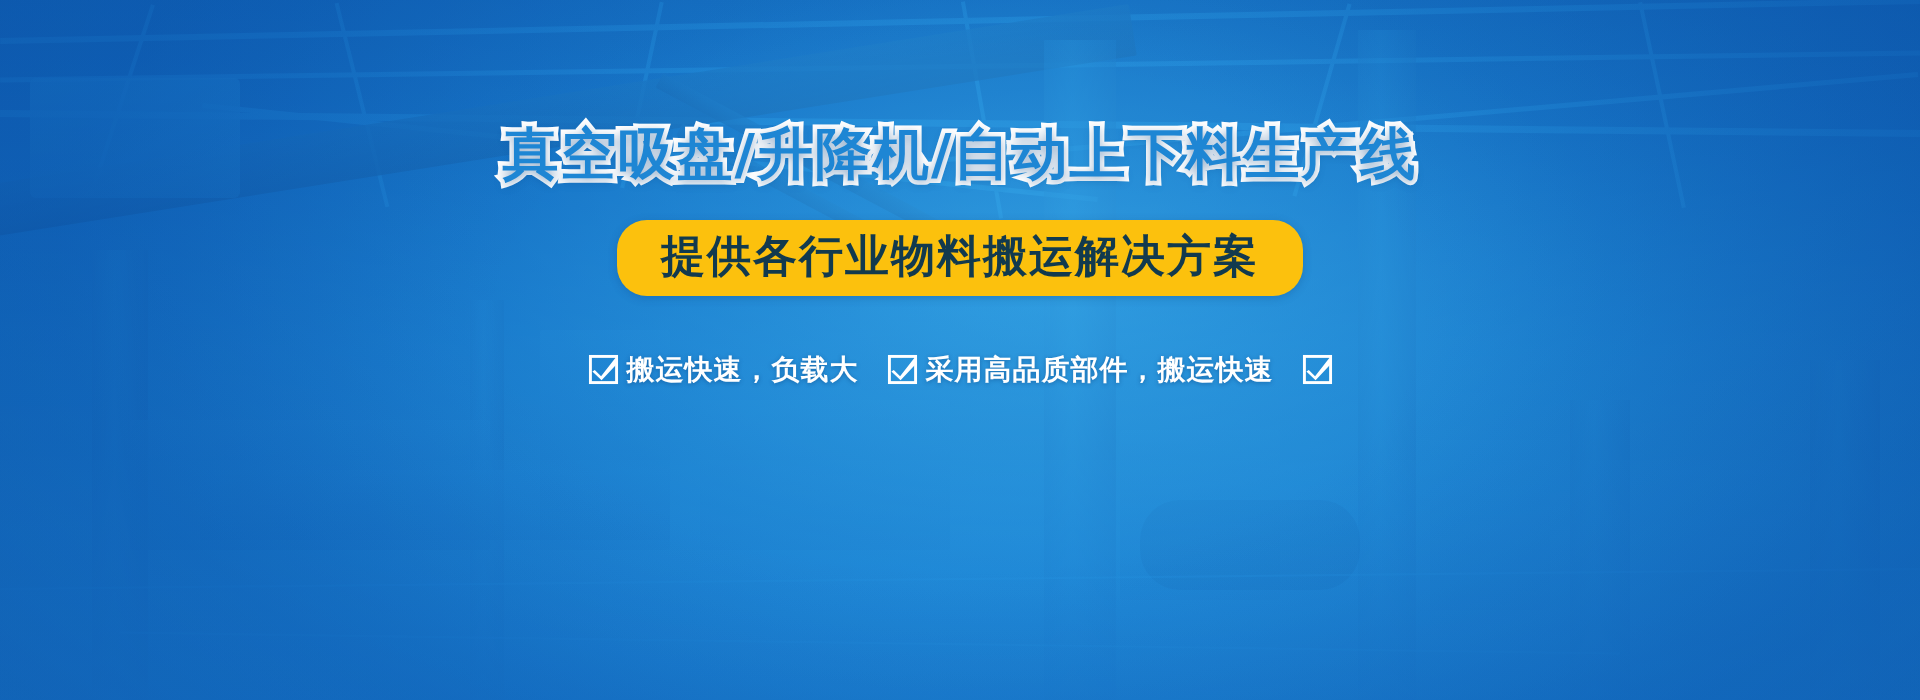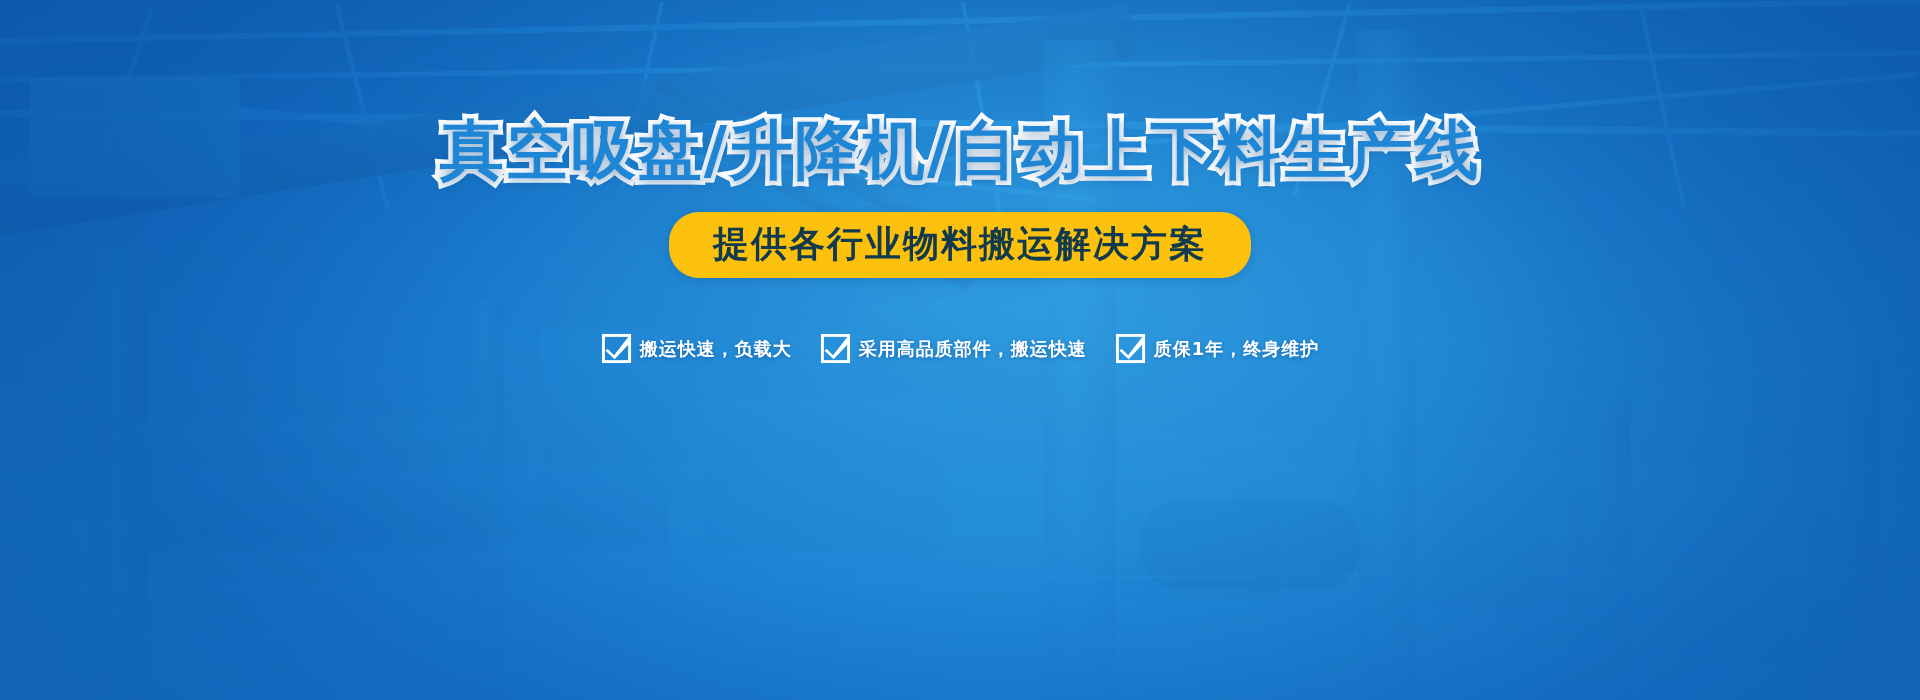--- a/index.html
+++ b/index.html
@@ -54,38 +54,38 @@
   }
 
   
   .content{
     position:absolute;inset:0;
     display:flex;flex-direction:column;align-items:center;
     padding-top:118px;
   }
 
   .headline{
-    font-size:64px;
+    font-size:56px;
     font-weight:700;
     letter-spacing:2px;
     line-height:1;
     color:#1e86d4;
     -webkit-text-stroke:9px #ffffff;
     paint-order:stroke fill;
     text-shadow:0 3px 10px rgba(10,70,135,.45);
     white-space:nowrap;
-    margin:0;
+    margin:8px;
   }
 
   .badge{
     margin-top:30px;
     background:#fcc10d;
     border-radius:30px;
     padding:11px 44px 14px;
-    font-size:36px;
+    font-size:44px;
     font-weight:700;
     color:#123a4e;
     letter-spacing:2px;
     line-height:1.15;
     white-space:nowrap;
     box-shadow:0 2px 8px rgba(10,60,120,.25);
   }
 
   .features{
     margin-top:55px;
@@ -100,21 +100,21 @@
     gap:8px;
   }
   .check-icon{
     width:31px;height:31px;
     flex:0 0 31px;
     position:relative;
     display:inline-block;
   }
   .check-icon svg{display:block;width:31px;height:31px;}
   .feature-label{
-    font-size:18px;
+    font-size:28px;
     font-weight:600;
     color:#ffffff;
     letter-spacing:1px;
     text-shadow:0 1px 4px rgba(8,60,120,.45);
   }
 </style>
 </head>
 <body>
 
 <div class="banner">
@@ -195,18 +195,17 @@
         <span class="feature-label">采用高品质部件，搬运快速</span>
       </div>
 
       <div class="feature">
         <span class="check-icon">
           <svg viewBox="0 0 32 32" aria-hidden="true">
             <rect x="2.5" y="2.5" width="27" height="27" fill="none" stroke="#ffffff" stroke-width="3"></rect>
             <path d="M7 16.5 L13.5 23 L28 4.5 L31 9 L14 27 L4.5 18 Z" fill="#ffffff"></path>
           </svg>
         </span>
-        <span class="feature-label">质保1年，终身维护</span>
       </div>
 
     </div>
   </div>
 </div>
 
 </body></html>

